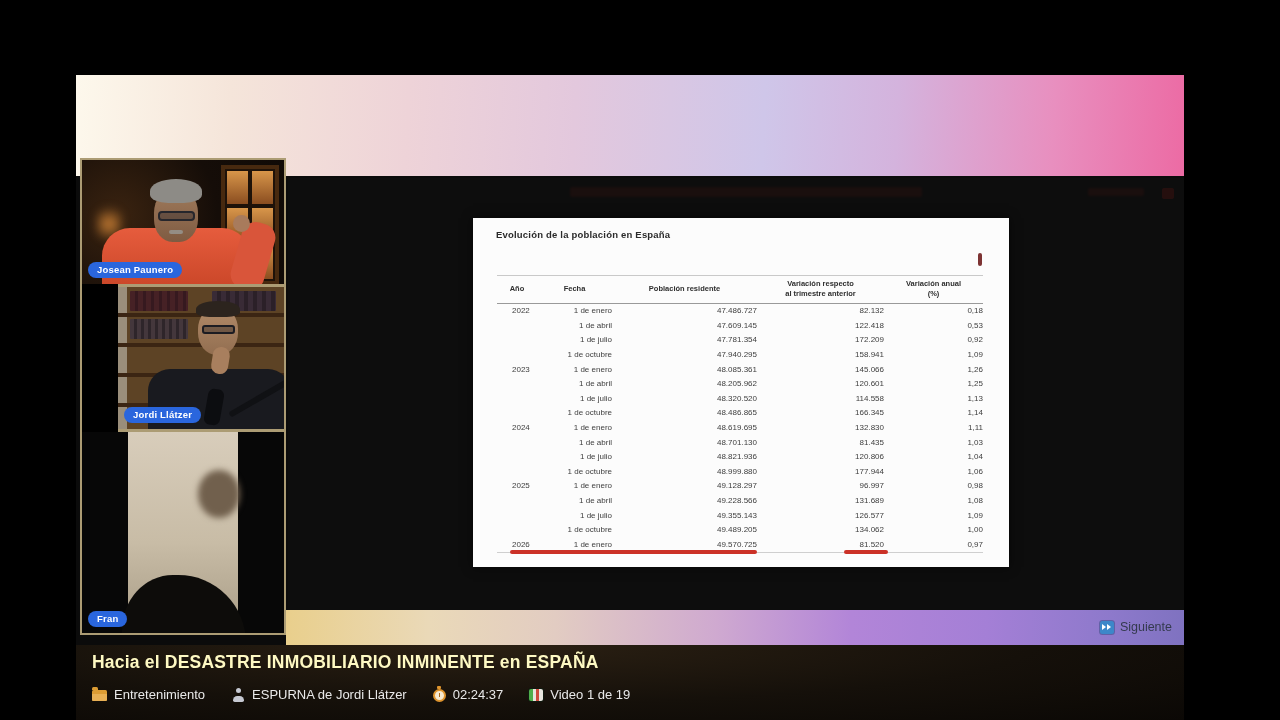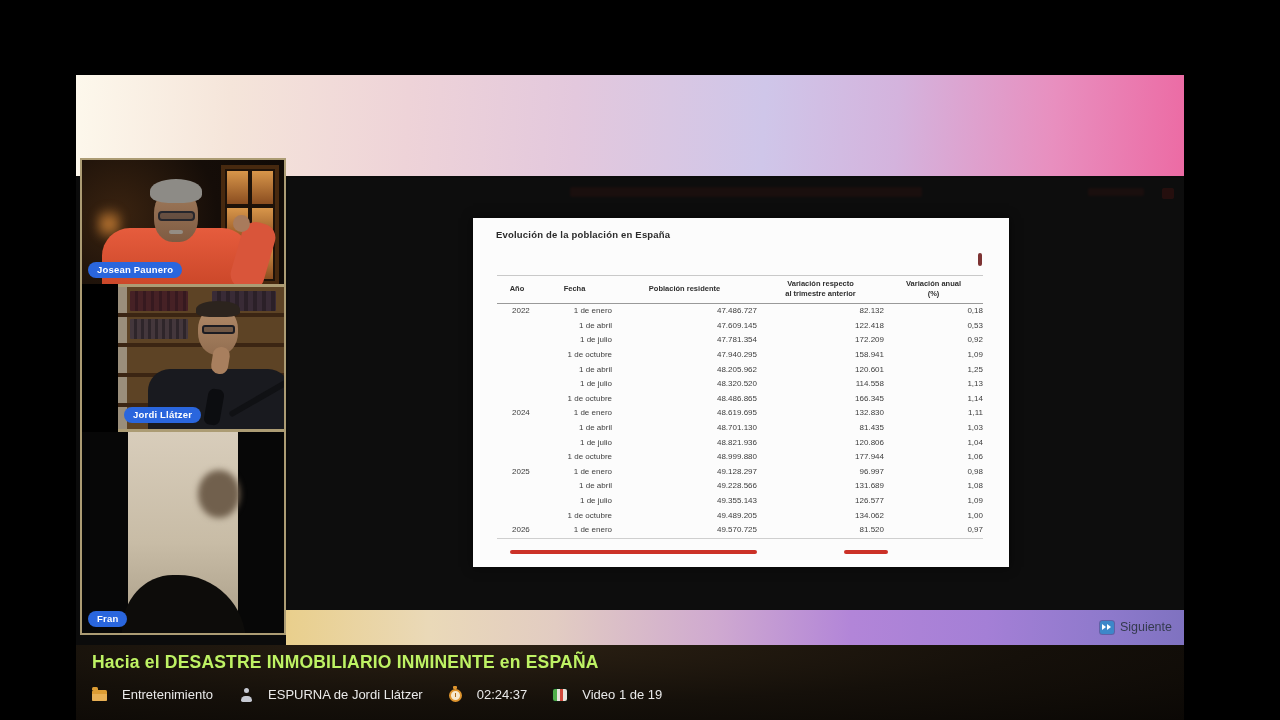--- a/index.html
+++ b/index.html
@@ -128,24 +128,24 @@
   .next-icon i, .next-icon b { position:absolute; top:3.5px; width:0; height:0;
     border-top:3px solid transparent; border-bottom:3px solid transparent;
     border-left:4px solid #fff; }
   .next-icon i { left:2.5px; } .next-icon b { left:7px; }
   .next-label { font-size:12.5px; color:#343a4e; }
 
   
   .footer-bg { position:absolute; left:76px; top:645px; width:1108px; height:75px;
     background:radial-gradient(ellipse at 38% 0%, #2b2013 0%, #15100a 55%, #0b0805 100%); }
   .vtitle { position:absolute; left:92px; top:652px; font-size:17.5px; font-weight:bold;
-    color:#bef264; letter-spacing:.2px; }
+    color:#fef9c3; letter-spacing:.2px; }
   .meta { position:absolute; left:92px; top:687px; display:flex; align-items:center;
     gap:26px; color:#e9e9e9; font-size:13px; }
-  .meta-item { display:flex; align-items:center; gap:15px;text-align:center; }
+  .meta-item { display:flex; align-items:center; gap:7px;text-align:center; }
 
   .folder-icon { position:relative; width:15px; height:11px; background:#dc9c34;
     border-radius:1.5px; margin-top:1px; }
   .folder-icon::before { content:""; position:absolute; left:0; top:-3px; width:6px;
     height:3px; background:#dc9c34; border-radius:1.5px 1.5px 0 0; }
   .folder-icon::after { content:""; position:absolute; left:0; bottom:0; width:15px;
     height:7px; background:#e8b055; border-radius:0 0 1.5px 1.5px; }
 
   .user-icon { position:relative; width:14px; height:14px; }
   .user-icon::before { content:""; position:absolute; left:4.5px; top:0; width:5px;
@@ -228,20 +228,27 @@
               <td class="c-anual">0,92</td>
             </tr>
             <tr>
               <td class="c-ano"></td>
               <td class="c-fecha">1 de octubre</td>
               <td class="c-poblacion">47.940.295</td>
               <td class="c-variacion">158.941</td>
               <td class="c-anual">1,09</td>
             </tr>
             <tr>
+              <td class="c-ano">2023</td>
+              <td class="c-fecha">1 de enero</td>
+              <td class="c-poblacion">48.085.361</td>
+              <td class="c-variacion">145.066</td>
+              <td class="c-anual">1,26</td>
+            </tr>
+            <tr>
               <td class="c-ano"></td>
               <td class="c-fecha">1 de abril</td>
               <td class="c-poblacion">48.205.962</td>
               <td class="c-variacion">120.601</td>
               <td class="c-anual">1,25</td>
             </tr>
             <tr>
               <td class="c-ano"></td>
               <td class="c-fecha">1 de julio</td>
               <td class="c-poblacion">48.320.520</td>

